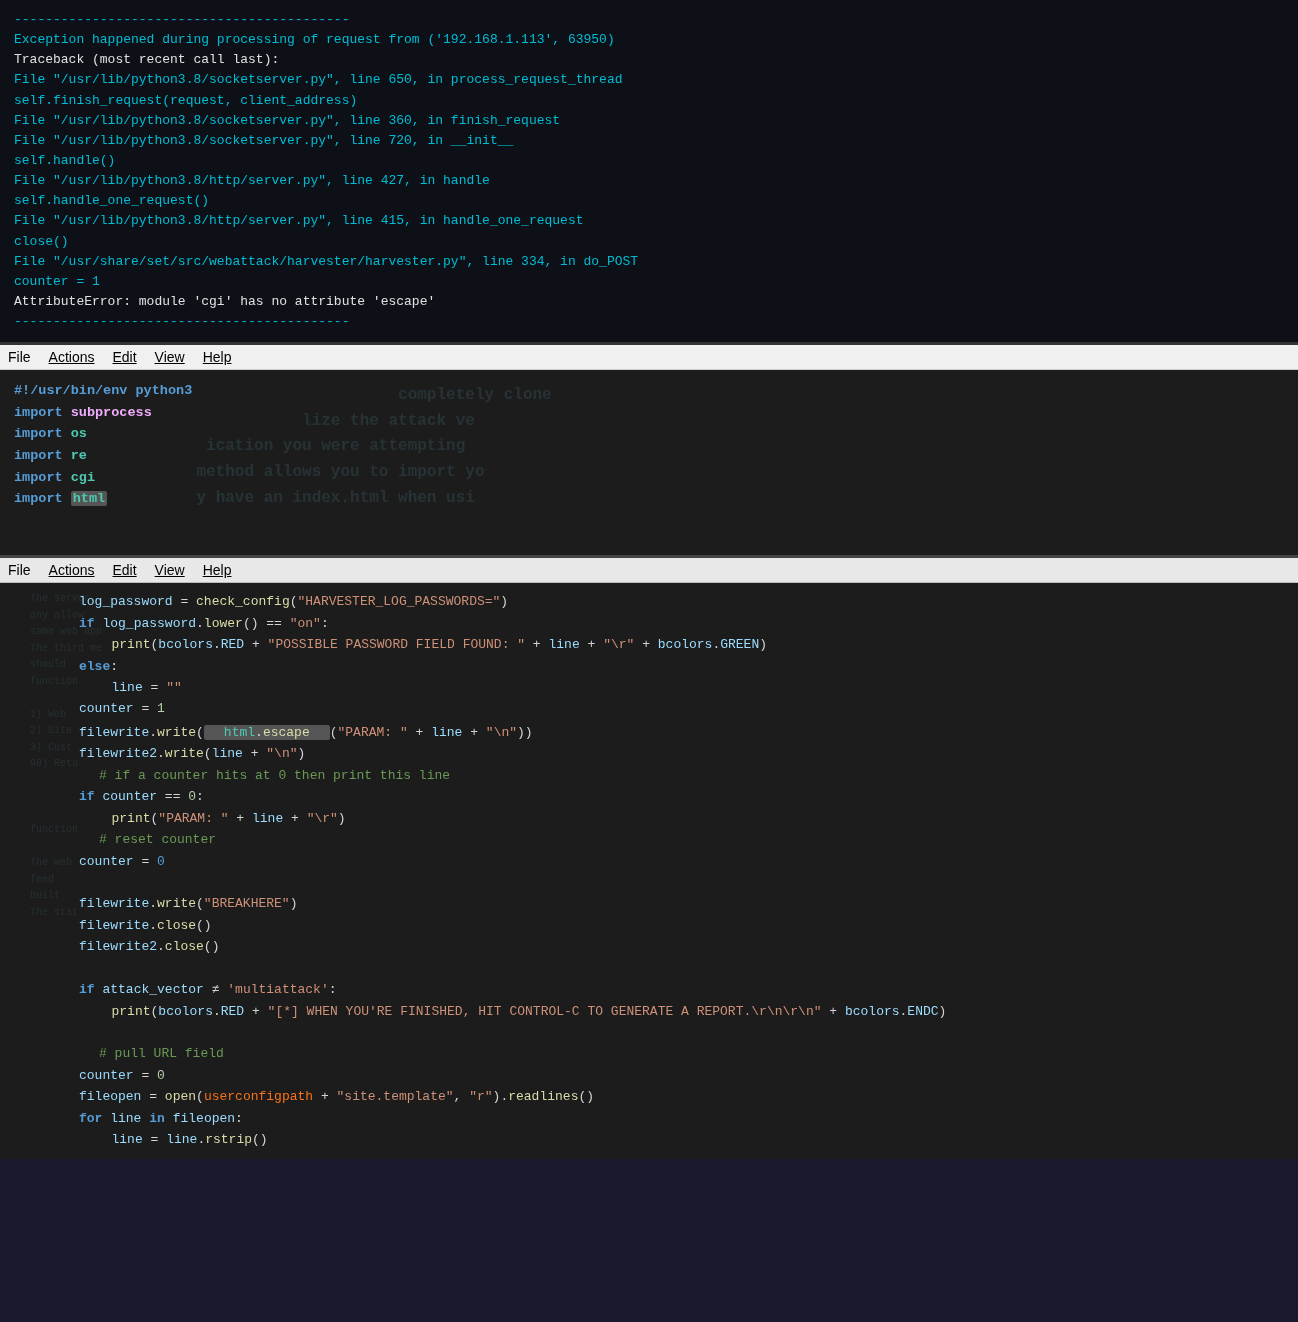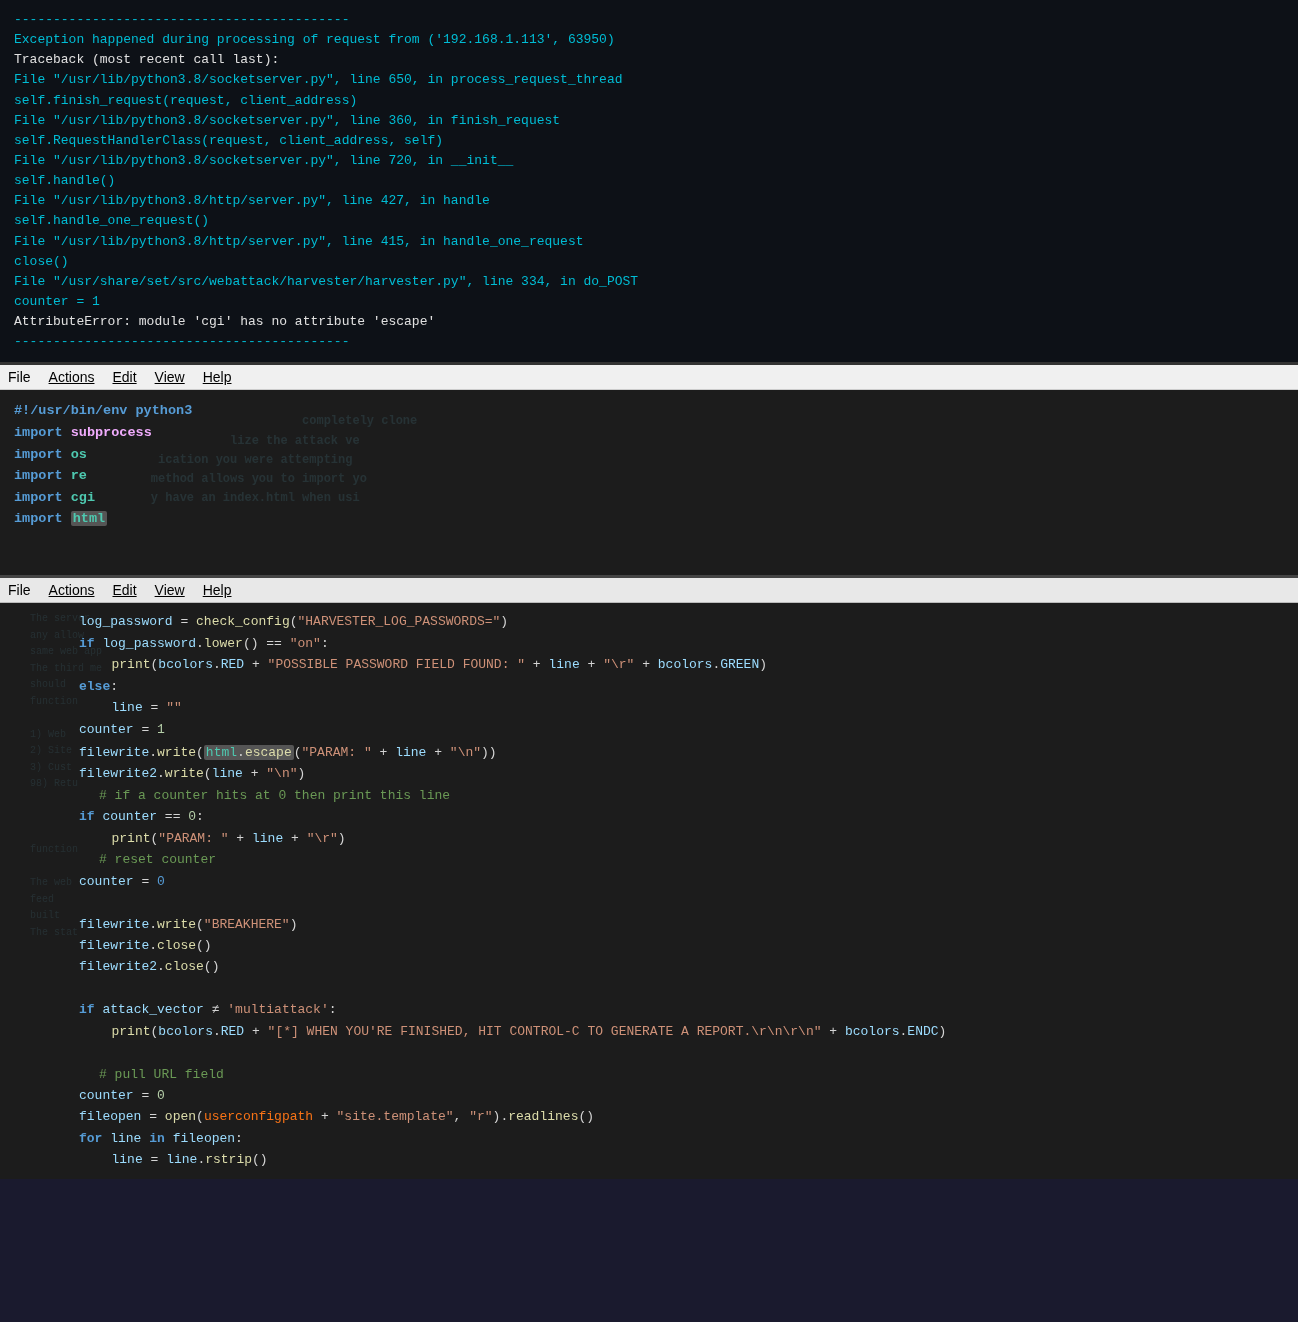--- a/index.html
+++ b/index.html
@@ -53,23 +53,23 @@
       position: relative;
       overflow: hidden;
       height: 185px;
     }
     .code-area .kw { color: #569cd6; font-weight: bold; }
     .code-area .hl { background: #555; padding: 0 2px; border-radius: 2px; }
     .code-area .overlay-text {
       position: absolute;
       top: 0; left: 0; right: 0; bottom: 0;
       color: rgba(100,180,200,0.15);
-      font-size: 12px;
+      font-size: 16px;
       line-height: 1.6;
-      padding: 22px 14px;
+      padding: 13px 14px;
       pointer-events: none;
       white-space: pre;
       font-weight: bold;
     }
 
     
     .panel-main {
       background: #1c1c1c;
     }
     .menu-bar2 {
@@ -95,35 +95,34 @@
       line-height: 1.65;
       color: #d4d4d4;
       position: relative;
     }
     .code-main .kw { color: #569cd6; font-weight: bold; }
     .code-main .fn { color: #dcdcaa; }
     .code-main .str { color: #ce9178; }
     .code-main .cm { color: #6a9955; margin-left: 20px; }
     .code-main .num { color: #b5cea8; }
     .code-main .op { color: #d4d4d4; }
-    .code-main .hl { background: #555; padding: 0 2px; border-radius: 2px; }
+    .code-main .hl { background: #555; padding: 0 20px; border-radius: 2px; }
     .indent2 { margin-left: 5em; }
     .indent3 { margin-left: 7.5em; }
   </style>
 </head>
 <body>
 
 <div class="panel-error">
   <div class="line-dashes">-------------------------------------------</div>
   <div class="text-cyan">Exception happened during processing of request from ('192.168.1.113', 63950)</div>
   <div class="text-white">Traceback (most recent call last):</div>
   <div class="text-cyan">  File "/usr/lib/python3.8/socketserver.py", line 650, in process_request_thread</div>
   <div class="text-cyan">    self.finish_request(request, client_address)</div>
   <div class="text-cyan">  File "/usr/lib/python3.8/socketserver.py", line 360, in finish_request</div>
-  <div class="text-cyan">    self.RequestHandlerClass(request, client_address, self)</div>
   <div class="text-cyan">  File "/usr/lib/python3.8/socketserver.py", line 720, in __init__</div>
   <div class="text-cyan">    self.handle()</div>
   <div class="text-cyan">  File "/usr/lib/python3.8/http/server.py", line 427, in handle</div>
   <div class="text-cyan">    self.handle_one_request()</div>
   <div class="text-cyan">  File "/usr/lib/python3.8/http/server.py", line 415, in handle_one_request</div>
   <div class="text-cyan">    close()</div>
   <div class="text-cyan">  File "/usr/share/set/src/webattack/harvester/harvester.py", line 334, in do_POST</div>
   <div class="text-cyan">    counter = 1</div>
   <div class="text-white">AttributeError: module 'cgi' has no attribute 'escape'</div>
   <div class="line-dashes">-------------------------------------------</div>

